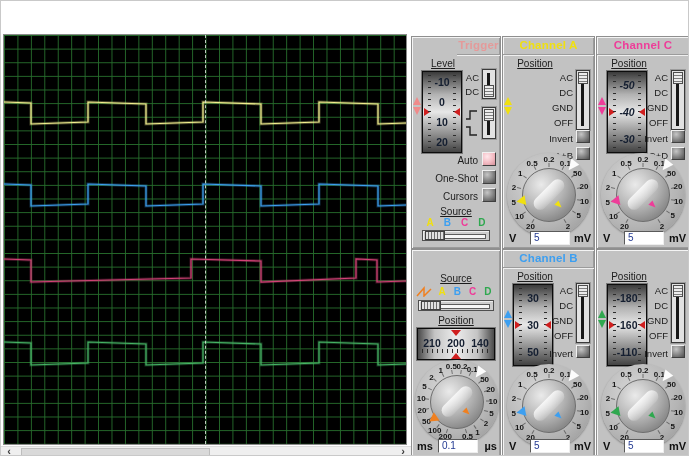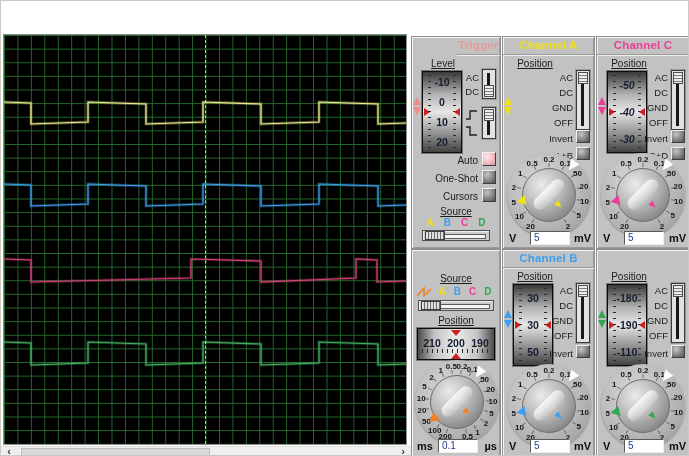--- a/index.html
+++ b/index.html
@@ -203,21 +203,21 @@
       <div class="hsl" style="left:6px;top:50px;width:76px;">
         <i class="groove"></i>
           <i class="thumb"></i>
       </div>
       <div class="lbl c" style="left:0;top:65px;width:88px;">Position</div>
       <div class="h-tape" style="left:5px;top:78px;width:78px;height:32px;">
         <i class="mark-down"></i>
         <div class="tape-labels">
             <span class="li">210</span>
             <span class="li">200</span>
-            <span class="li">190</span>
+            <span class="li">140</span>
           </div>
         <i class="h-ticks"></i>
         <i class="mark-up"></i>
       </div>
       <div class="knob" id="knob-h" style="left:1px;top:112px;">
         <div class="k-skirt"></div>
         <div class="k-face">
             <i class="k-shine"></i>
           </div>
       <span class="k-label" style="position: absolute; left: 32.3px; top: 74px;">200</span>
@@ -458,21 +458,21 @@
       <span class="unit" style="right:3px;">mV</span>
     </section>
 
     <section class="panel ch-panel" id="panel-d" style="--title: #2fa84f; --acc: #2fa84f;">
       <div class="lbl c" style="left:0;top:21px;width:64px;">Position</div>
       <div class="v-tape" style="left:10px;top:34px;width:40px;height:82px;">
         <i class="ticks-l"></i>
           <i class="ticks-r"></i>
         <div class="tape-labels">
             <span class="li">-180</span>
-            <span class="li">-190</span>
+            <span class="li">-160</span>
             <span class="li">-110</span>
           </div>
       </div>
       <div class="updown" style="left:0;top:58px;">
         <i class="tri-up"></i>
         <i class="tri-down"></i>
       </div>
       <span class="coup" style="top:35px;">AC</span>
       <span class="coup" style="top:50px;">DC</span>
       <span class="coup" style="top:65px;">GND</span>

